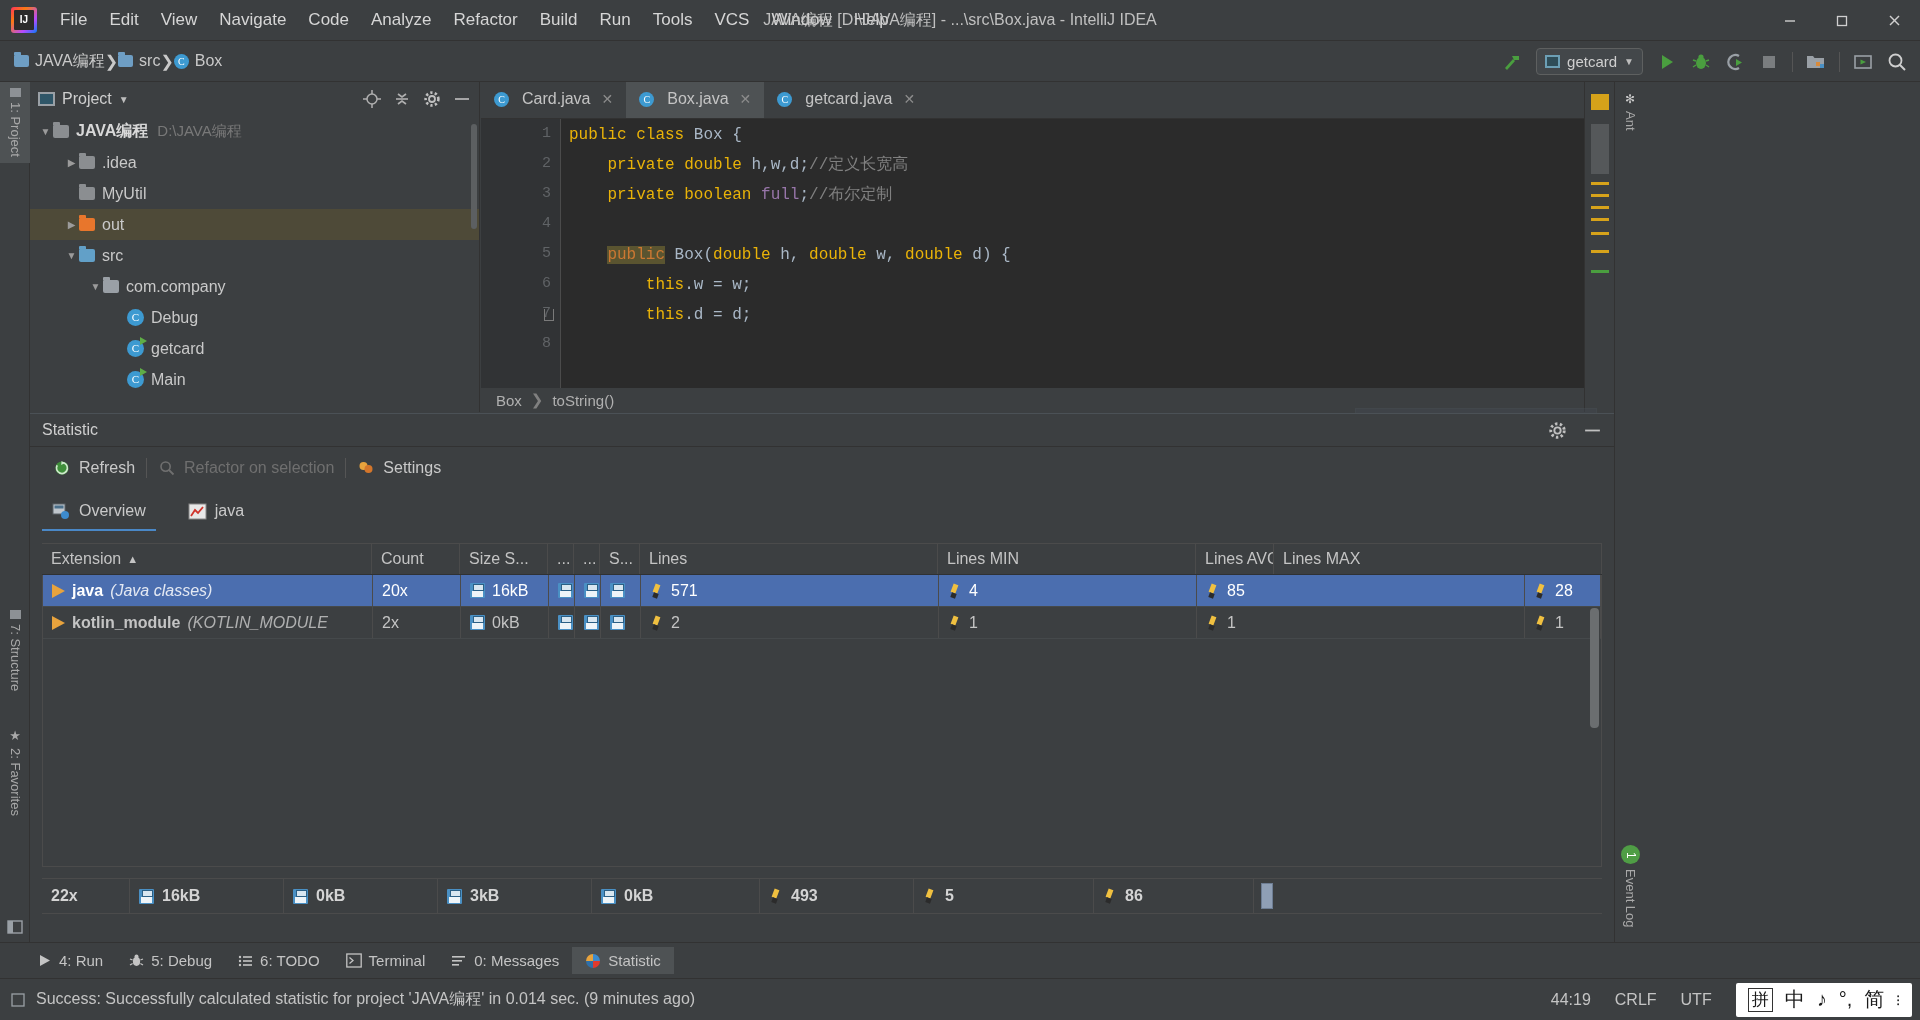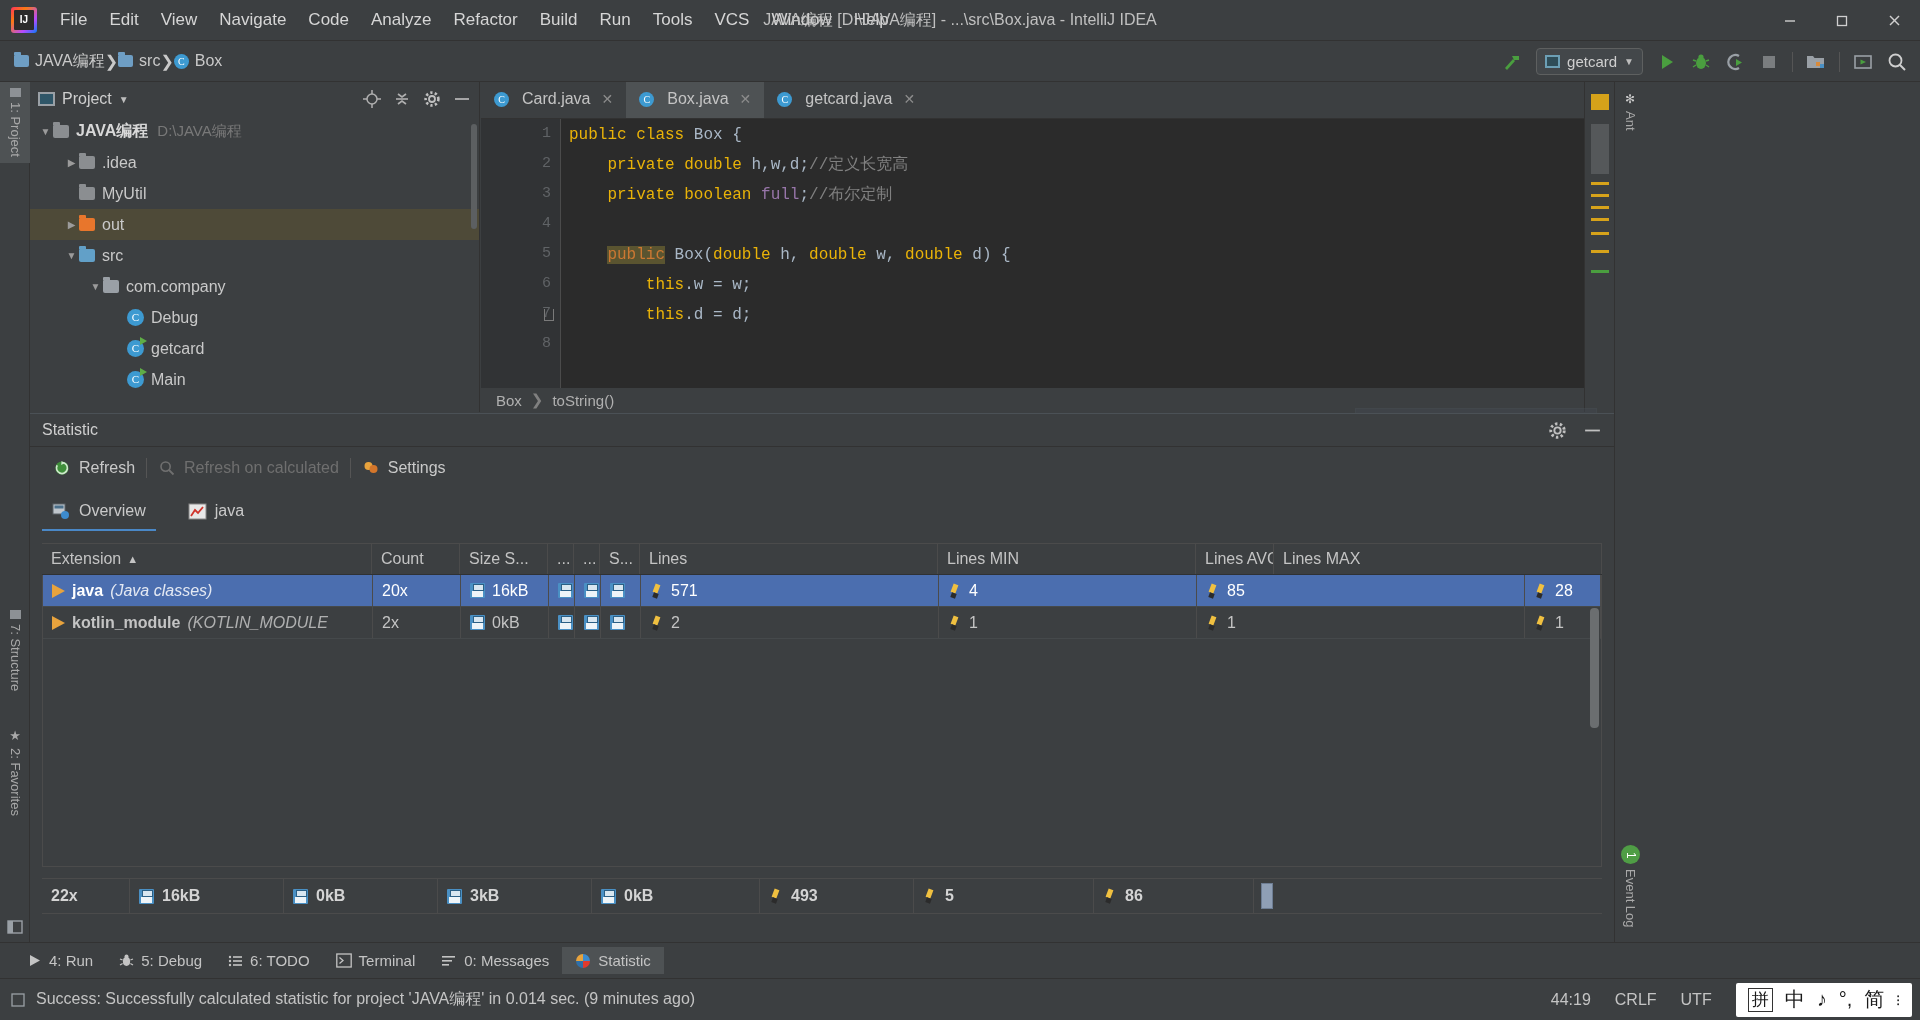--- a/index.html
+++ b/index.html
@@ -292,21 +292,21 @@
     white-space:nowrap;
   }
   .vscroll-right {
     position:absolute; right:1px; top:33px; bottom:1px; width:9px; background:#3c3f41;
   }
   .vscroll-thumb { position:absolute; right:1px; width:9px; background:#6b6e70; border-radius:4px; }
 
   
   .bottom-stripe {
     position:absolute; left:0; bottom:42px; width:1920px; height:36px;
-    background:#3c3f41; display:flex; align-items:center; padding-left:14px;
+    background:#3c3f41; display:flex; align-items:center; padding-left:24px;
     border-top:1px solid #323232;
   }
   .bs-btn {
     display:flex; align-items:center; gap:7px; padding:5px 13px; font-size:15px;
     color:#c4c4c4;
   }
   .bs-btn.active { background:#4e5254; }
 
   
   .statusbar {
@@ -659,21 +659,21 @@
           <path d="M8.5 2 L11.5 4.2 L8.2 6 Z" fill="#cfe8cd"></path>
         </svg>
         <span>Refresh</span>
       </div>
       <div class="tb-sep"></div>
       <div class="tb-action disabled">
         <svg class="svgicon" width="18" height="18" viewBox="0 0 18 18">
           <circle cx="7.6" cy="7.6" r="4.6" fill="none" stroke="#6f6f6f" stroke-width="1.6"></circle>
           <line x1="11" y1="11" x2="15.5" y2="15.5" stroke="#6f6f6f" stroke-width="1.8"></line>
         </svg>
-        <span>Refresh on calculated</span>
+        <span>Refactor on selection</span>
       </div>
       <div class="tb-sep"></div>
       <div class="tb-action">
         <svg class="svgicon" width="18" height="18" viewBox="0 0 18 18">
           <circle cx="6.5" cy="7" r="4" fill="#e8a33d"></circle>
           <circle cx="11.5" cy="10" r="4" fill="#d4762b"></circle>
         </svg>
         <span>Settings</span>
       </div>
     </div>

